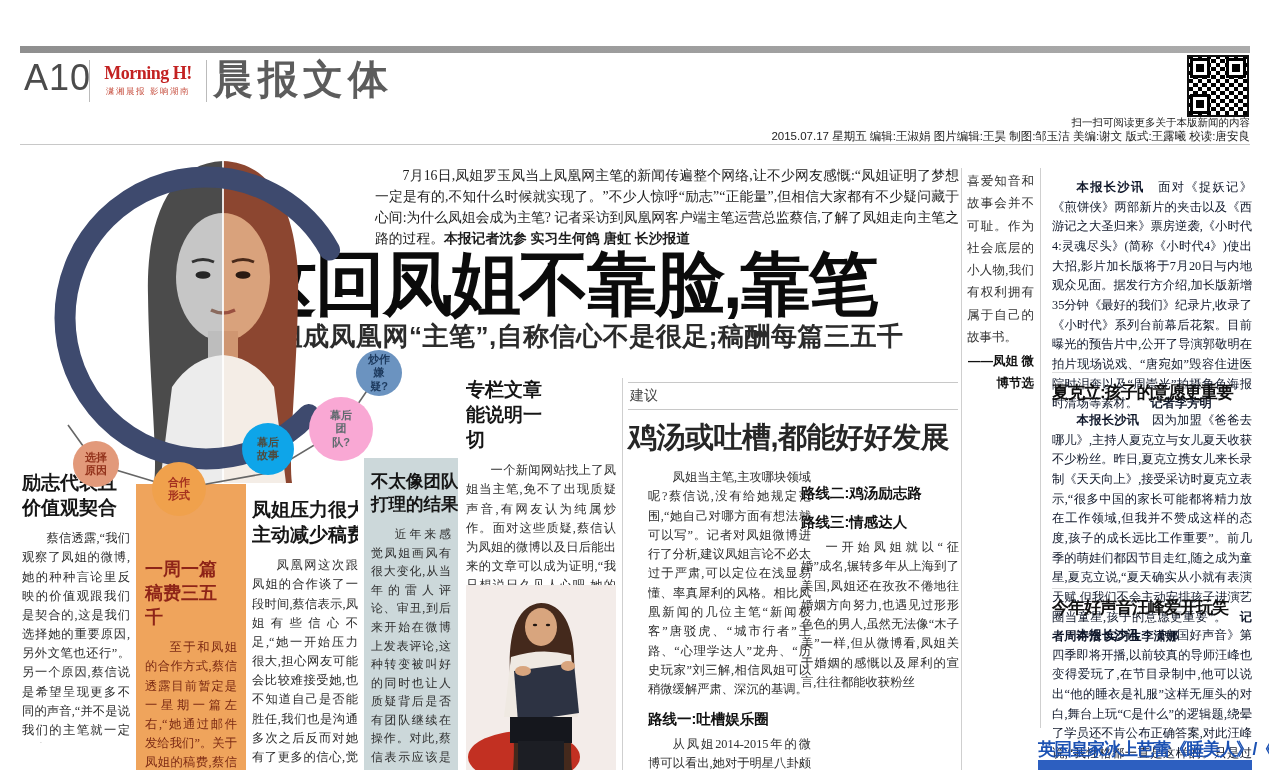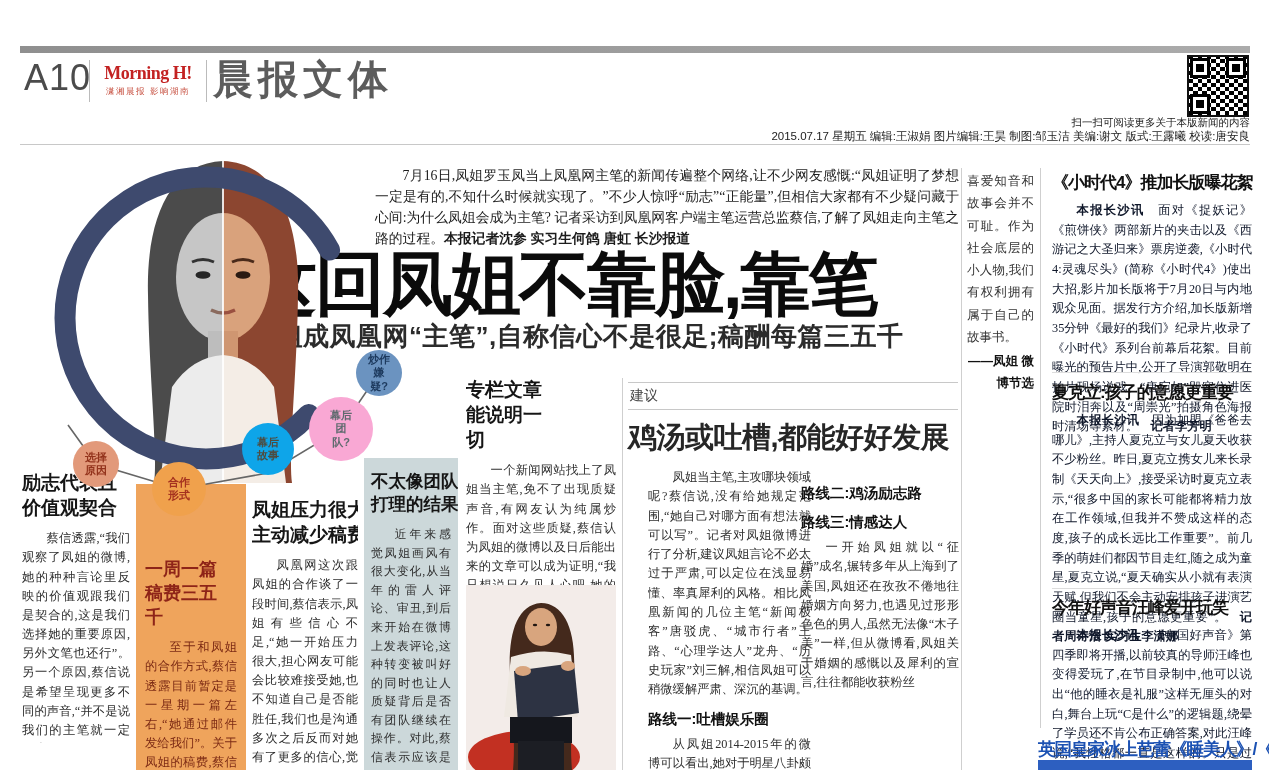--- a/index.html
+++ b/index.html
@@ -230,21 +230,20 @@
   <div class="rule-v" style="left:622px;top:378px;height:392px;"></div>
   <div class="rule-v" style="left:961px;top:168px;height:602px;"></div>
   <div class="rule-v" style="left:1040px;top:168px;height:560px;"></div>
 
   <div id="quotecol" class="abs">
     <div>喜爱知音和故事会并不可耻。作为社会底层的小人物,我们有权利拥有属于自己的故事书。</div>
     <div class="attr">——凤姐 微博节选</div>
   </div>
 
   <div id="art1" class="art">
-    <div class="artttl">《小时代4》推加长版曝花絮</div>
     <div class="artbody"><b>本报长沙讯</b>　<span>面对《捉妖记》《煎饼侠》两部新片的夹击以及《西游记之大圣归来》票房逆袭,《小时代4:灵魂尽头》(简称《小时代4》)使出大招,影片加长版将于7月20日与内地观众见面。据发行方介绍,加长版新增35分钟《最好的我们》纪录片,收录了《小时代》系列台前幕后花絮。目前曝光的预告片中,公开了导演郭敬明在拍片现场说戏、“唐宛如”毁容住进医院时泪奔以及“周崇光”拍摄角色海报时清场等素材。</span>　<b>记者李芳明</b></div>
   </div>
   <div class="rule-h" style="left:1052px;top:372px;width:200px;background:#ddd;"></div>
   <div id="art2" class="art">
     <div class="artttl">夏克立:孩子的意愿更重要</div>
     <div class="artbody"><b>本报长沙讯</b>　<span>因为加盟《爸爸去哪儿》,主持人夏克立与女儿夏天收获不少粉丝。昨日,夏克立携女儿来长录制《天天向上》,接受采访时夏克立表示,“很多中国的家长可能都将精力放在工作领域,但我并不赞成这样的态度,孩子的成长远比工作重要”。前几季的萌娃们都因节目走红,随之成为童星,夏克立说,“夏天确实从小就有表演天赋,但我们不会主动安排孩子进演艺圈当童星,孩子的意愿更重要”。</span>　<b>记者周诗浩 实习生李潇娜</b></div>
   </div>
   <div class="rule-h" style="left:1052px;top:588px;width:200px;background:#ddd;"></div>
   <div id="art3" class="art">
     <div class="artttl">今年好声音汪峰爱开玩笑</div>

